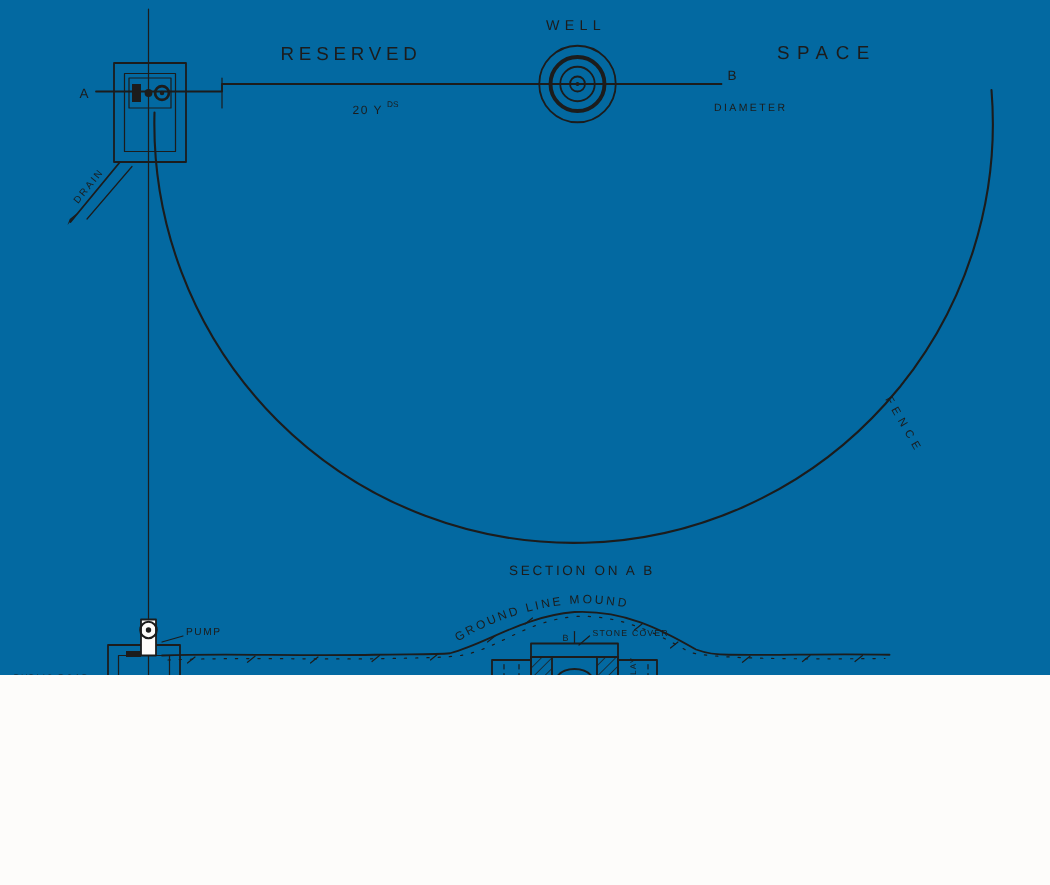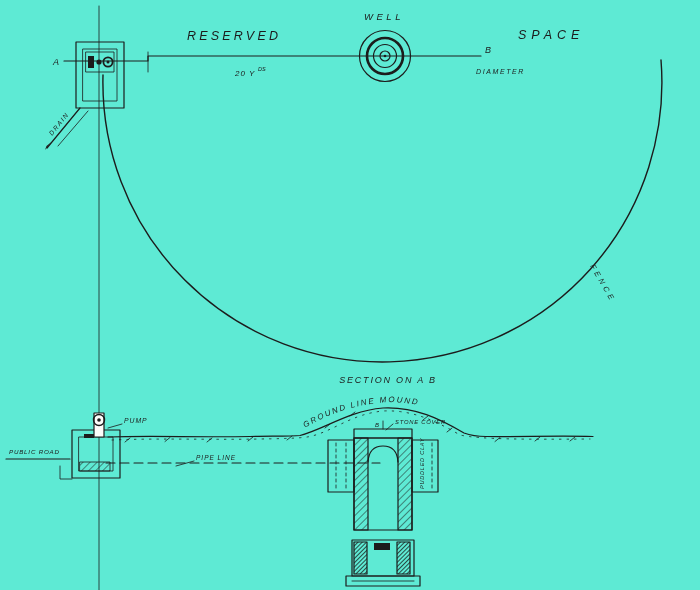--- a/index.html
+++ b/index.html
@@ -1,16 +1,16 @@
 <!DOCTYPE html>
 <html><head>
 <meta charset="utf-8">
 <style>
   html,body{margin:0;padding:0;background:#fdfcfa;}
-  .canvas{width:700px;height:590px;position:relative;background:#5eead4;overflow:hidden;font-style:italic;}
+  .canvas{width:700px;height:450px;position:relative;background:#0369a1;overflow:hidden;}
   svg{display:block;}
   svg text{font-family:"Liberation Sans",sans-serif;fill:#1c1c1c;stroke:none;}
   .ink{stroke:#1c1c1c;fill:none;stroke-width:1.2;stroke-linecap:round;stroke-linejoin:round;}
   .thin{stroke-width:0.8;}
   .thick{stroke-width:2.6;}
   .fill-ink{fill:#1c1c1c;stroke:none;}
 </style>
 </head>
 <body>
 

